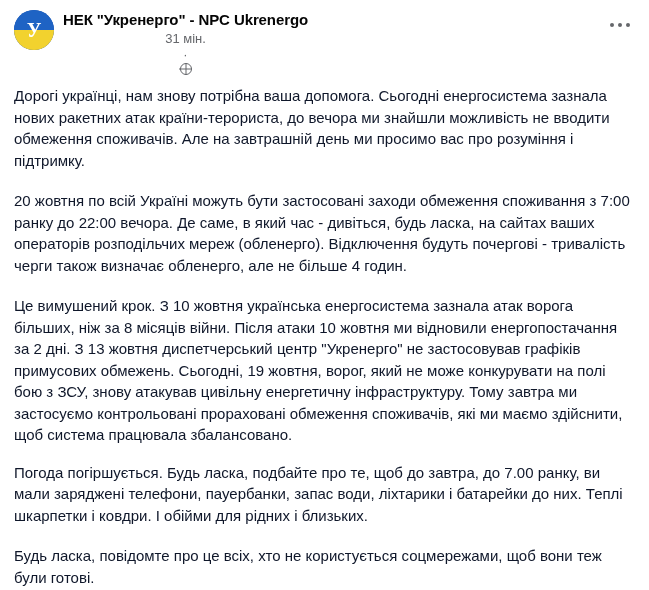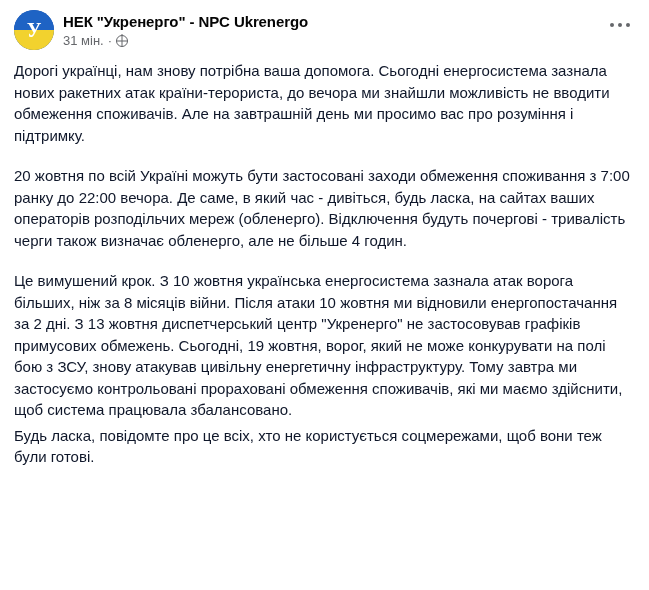--- a/index.html
+++ b/index.html
@@ -74,20 +74,21 @@
     line-height: 18px;
     letter-spacing: -0.1px;
   }
   .meta-row {
     display: flex;
     align-items: center;
     font-size: 13px;
     color: #65676b;
     line-height: 16px;
     margin-top: 2px;
+    flex-direction: column;
   }
   .meta-sep {
     margin: 0 4px;
   }
   .globe-icon {
     display: inline-block;
     width: 12px;
     height: 12px;
     border-radius: 50%;
     border: 1.2px solid #65676b;
@@ -135,21 +136,21 @@
     font-size: 15px;
     line-height: 21.5px;
     color: #0f172a;
     padding: 4px 0 10px 0;
     text-align: left;
   }
   .post-body p {
     margin: 0 0 19px 0;
   }
   .post-body p.tight {
-    margin-bottom: 4px;
+    margin-bottom: 16px;
   }
   .post-body p:last-child {
     margin-bottom: 8px;
   }
 </style>
 </head>
 <body>
 
 <div class="post">
 
@@ -175,16 +176,17 @@
       <span class="dot"></span>
       <span class="dot"></span>
     </div>
 
   </div>
 
   <div class="post-body">
     <p>Дорогі українці, нам знову потрібна ваша допомога. Сьогодні енергосистема зазнала нових ракетних атак країни-терориста, до вечора ми знайшли можливість не вводити обмеження споживачів. Але на  завтрашній день ми просимо вас про розуміння і підтримку.</p>
     <p>20 жовтня по всій Україні можуть бути застосовані заходи обмеження споживання з 7:00 ранку до 22:00 вечора.  Де саме, в який час - дивіться, будь ласка, на сайтах ваших операторів розподільчих мереж (обленерго). Відключення будуть почергові - тривалість черги також визначає обленерго, але не більше 4 годин.</p>
     <p class="tight">Це вимушений крок. З 10 жовтня українська енергосистема зазнала атак ворога більших, ніж за 8 місяців війни. Після атаки 10 жовтня ми відновили енергопостачання за 2 дні. З 13 жовтня диспетчерський центр "Укренерго" не застосовував графіків примусових обмежень. Сьогодні, 19 жовтня, ворог, який не може конкурувати на полі бою з ЗСУ, знову атакував цивільну енергетичну інфраструктуру. Тому завтра ми застосуємо контрольовані прораховані обмеження споживачів, які ми маємо здійснити, щоб система працювала збалансовано.</p>
+    <p>Погода погіршується. Будь ласка, подбайте про те, щоб до завтра, до 7.00 ранку, ви мали заряджені телефони, пауербанки, запас води, ліхтарики і батарейки до них. Теплі шкарпетки і ковдри. І обійми для рідних і близьких.</p>
     <p>Будь ласка, повідомте про це всіх, хто не користується соцмережами, щоб вони теж були готові.</p>
   </div>
 
 </div>
 
 </body></html>

